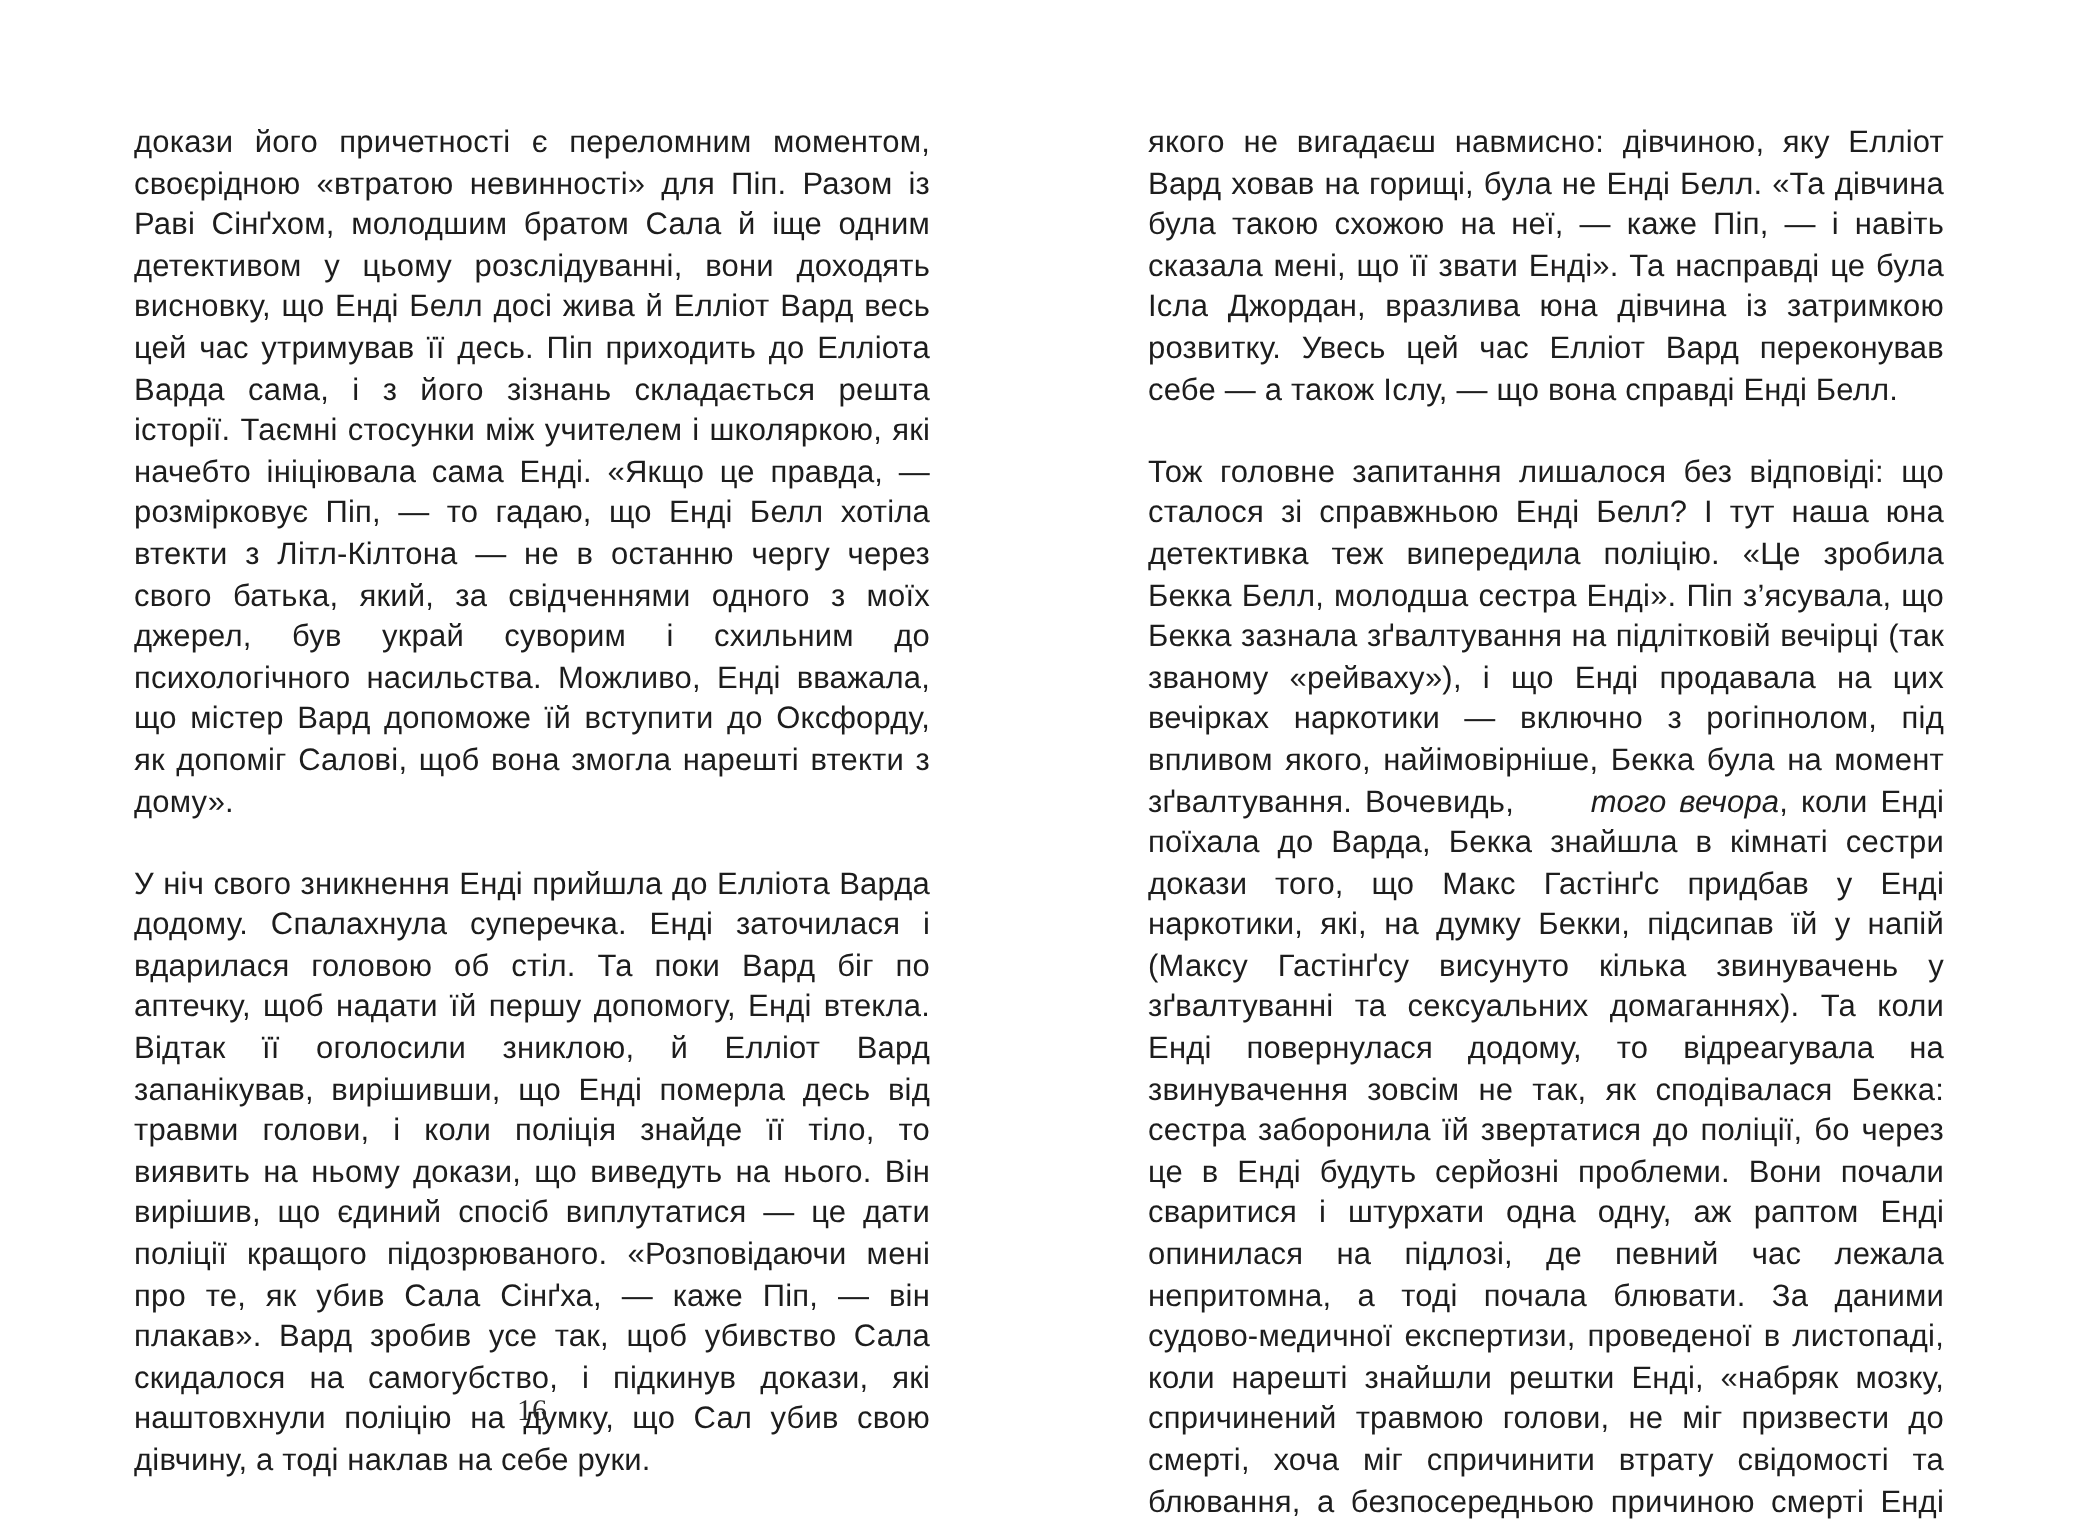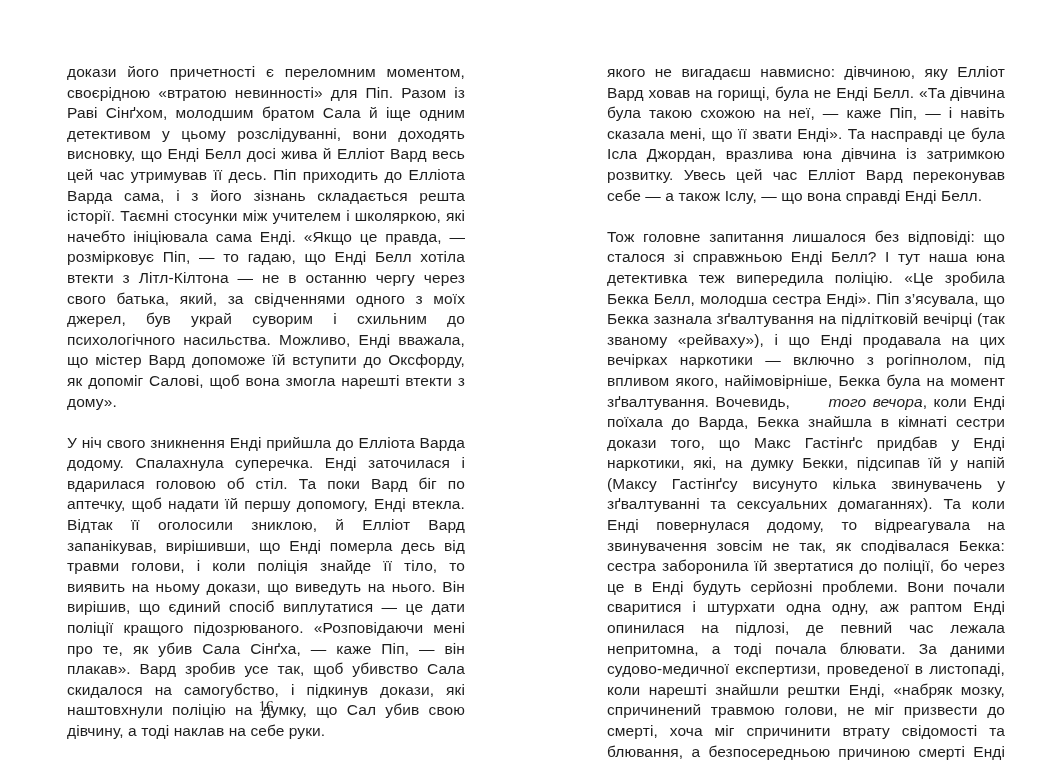--- a/index.html
+++ b/index.html
@@ -18,21 +18,21 @@
     height: 596px;
     background: #ffffff;
   }
   .page {
     position: absolute;
     top: 0;
     width: 398px;
     height: 760px;
   }
   .page--left  { left: 67px; }
-  .page--right { left: 607px; }
+  .page--right { left: 574px; }
   .page-body {
     padding-top: 62px;
     font-family: "Liberation Sans", sans-serif;
     font-size: 15.5px;
     line-height: 20.6px;
     color: #1d1d1d;
     text-align: justify;
     letter-spacing: 0.1px;
   }
   .page-body p {

